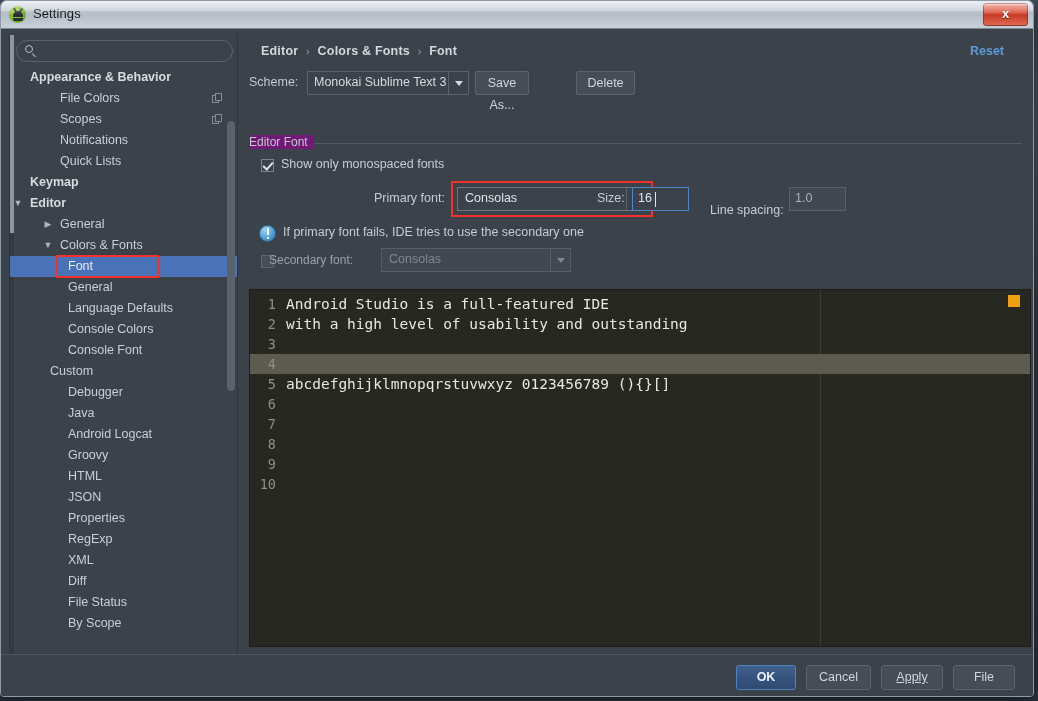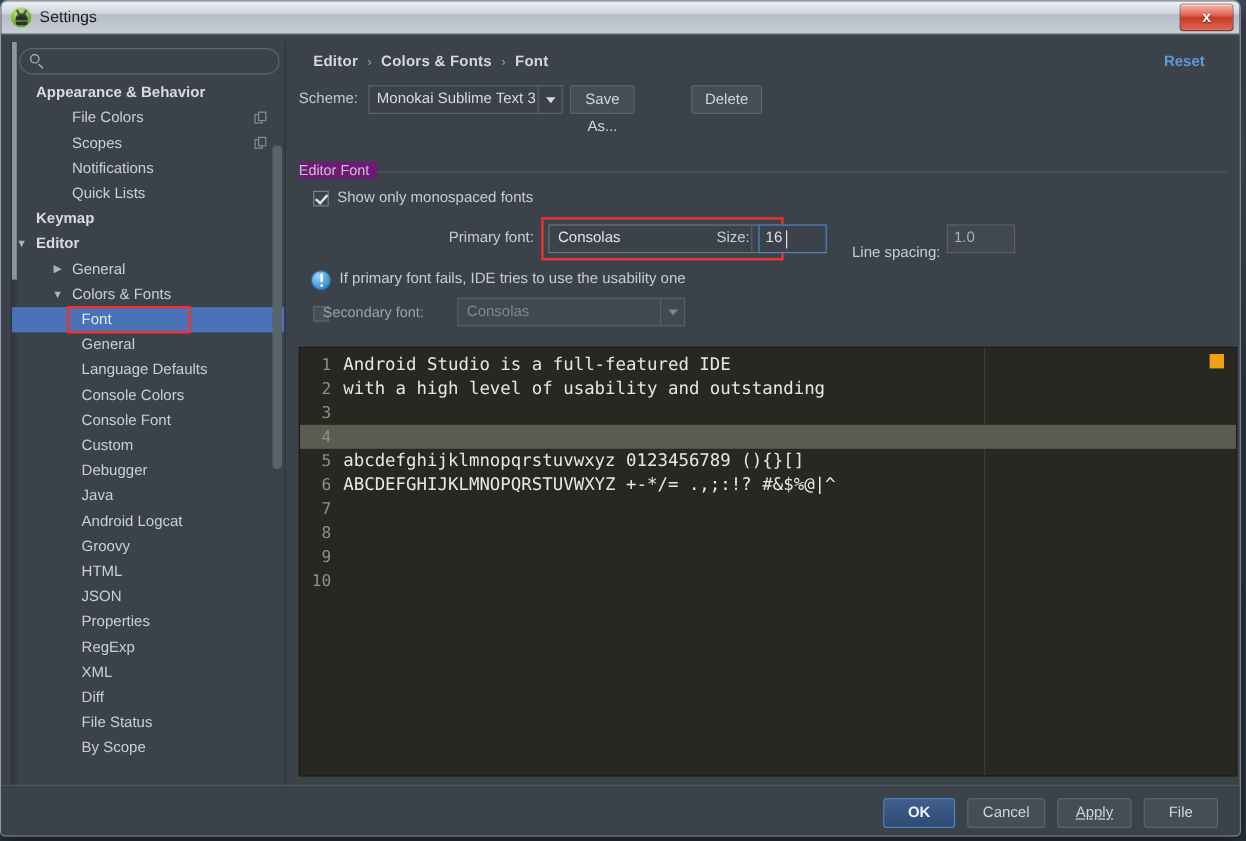--- a/index.html
+++ b/index.html
@@ -691,21 +691,21 @@
           <div class="tree-row">
             <span class="tlabel" style="left: 58px;">Language Defaults</span>
           </div>
           <div class="tree-row">
             <span class="tlabel" style="left: 58px;">Console Colors</span>
           </div>
           <div class="tree-row">
             <span class="tlabel" style="left: 58px;">Console Font</span>
           </div>
           <div class="tree-row">
-            <span class="tlabel" style="left: 58px;">Custom</span>
+            <span class="tlabel" style="left: 40px;">Custom</span>
           </div>
           <div class="tree-row">
             <span class="tlabel" style="left: 58px;">Debugger</span>
           </div>
           <div class="tree-row">
             <span class="tlabel" style="left: 58px;">Java</span>
           </div>
           <div class="tree-row">
             <span class="tlabel" style="left: 58px;">Android Logcat</span>
           </div>
@@ -794,21 +794,21 @@
         <div id="line-spacing-label">Line spacing:</div>
         <div id="line-spacing-field">
           <div class="sval">1.0</div>
         </div>
 
         <div id="info-row">
           <div id="info-icon">
             <div class="bang"></div>
             <div class="dot"></div>
           </div>
-          <div id="info-text">If primary font fails, IDE tries to use the usability one</div>
+          <div id="info-text">If primary font fails, IDE tries to use the secondary one</div>
         </div>
 
         <div id="secondary-row">
           <div class="checkbox-box disabled"></div>
           <div id="secondary-label">Secondary font:</div>
           <div id="secondary-combo">
             <div class="cvalue">Consolas</div>
             <div class="combo-arrow-btn">
               <div class="caret"></div>
             </div>
@@ -833,21 +833,20 @@
             <div class="code-line current" style="top: 64px;">
               <span class="ln">4</span>
               <span class="ctext"></span>
             </div>
             <div class="code-line" style="top: 84px;">
               <span class="ln">5</span>
               <span class="ctext">abcdefghijklmnopqrstuvwxyz 0123456789 (){}[]</span>
             </div>
             <div class="code-line" style="top: 104px;">
               <span class="ln">6</span>
-              <span class="ctext">ABCDEFGHIJKLMNOPQRSTUVWXYZ +-*/= .,;:!? #&amp;$%@|^</span>
             </div>
             <div class="code-line" style="top: 124px;">
               <span class="ln">7</span>
               <span class="ctext"></span>
             </div>
             <div class="code-line" style="top: 144px;">
               <span class="ln">8</span>
               <span class="ctext"></span>
             </div>
             <div class="code-line" style="top: 164px;">

